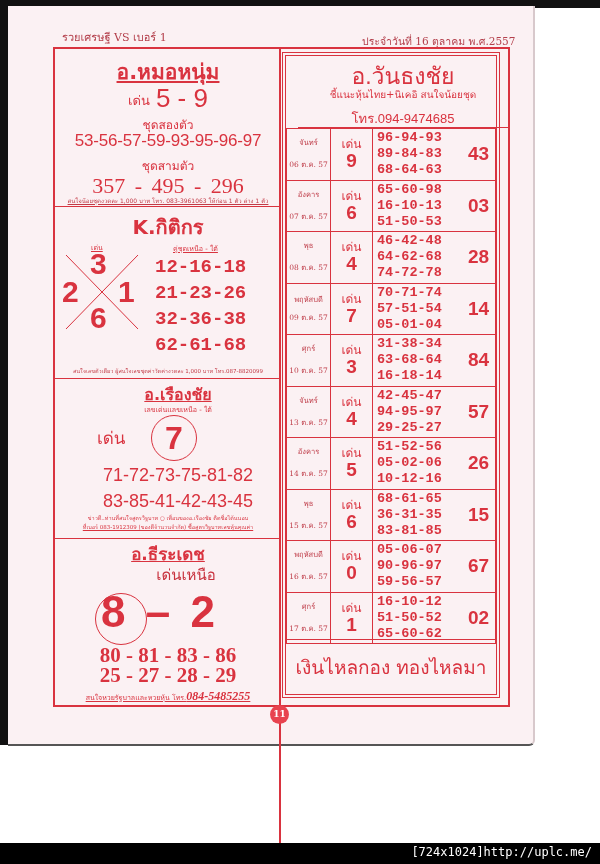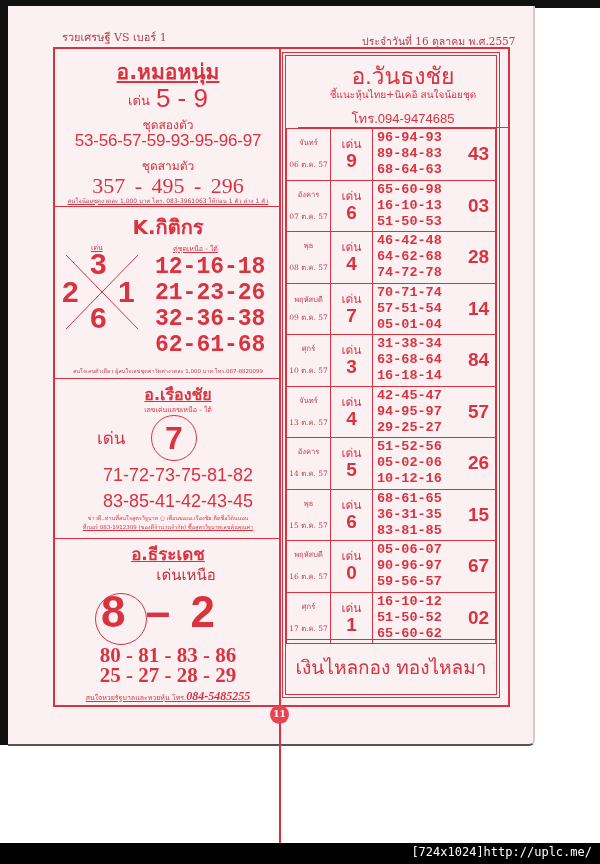--- a/index.html
+++ b/index.html
@@ -34,21 +34,21 @@
     .s1 .three { position: absolute; top: 124px; width: 100%; font-size: 22px; font-family: "Liberation Serif", serif; word-spacing: 4px; }
     .s1 .note { position: absolute; top: 147px; width: 100%; font-size: 6px; color: #c23a46; text-decoration: underline; }
 
     .s2 { top: 158px; height: 172px; border-bottom: 1px solid #d9333f; }
     .s2 .t { position: absolute; top: 4px; width: 100%; font-size: 20px; font-weight: bold; }
     .s2 .lbl-play { position: absolute; left: 36px; top: 35px; font-size: 7px; text-decoration: underline; }
     .s2 .lbl-pairs { position: absolute; left: 118px; top: 36px; font-size: 7px; text-decoration: underline; }
     .cross { position: absolute; left: 7px; top: 44px; width: 80px; height: 82px; }
     .cross .n { position: absolute; font-family: "Liberation Sans", sans-serif; font-weight: bold; font-size: 30px; }
     .s2 .pairs { position: absolute; left: 100px; top: 47px; width: 124px; }
-    .s2 .pairs div { font-family: "Liberation Mono", monospace; font-weight: bold; font-size: 23px; line-height: 26px; letter-spacing: 0px; }
+    .s2 .pairs div { font-family: "Liberation Mono", monospace; font-weight: bold; font-size: 19px; line-height: 26px; letter-spacing: 0px; }
     .s2 .note { position: absolute; top: 160px; width: 100%; font-size: 5.5px; color: #c23a46; }
 
     .s3 { top: 330px; height: 160px; border-bottom: 1px solid #d9333f; padding-left: 10px; }
     .s3 .t { position: absolute; top: 3px; width: 100%; font-size: 16px; }
     .s3 .sub { position: absolute; top: 25px; width: 100%; font-size: 7px; }
     .s3 .play { position: absolute; left: 42px; top: 45px; font-size: 17px; }
     .s3 .circ { position: absolute; left: 96px; top: 36px; width: 46px; height: 46px; border: 1px solid #d9333f; border-radius: 50%; text-align: center; line-height: 44px; font-family: "Liberation Sans", sans-serif; font-weight: bold; font-size: 32px; }
     .s3 .row { position: absolute; width: 100%; font-family: "Liberation Sans", sans-serif; font-size: 18px; }
     .s3 .r1 { top: 86px; } .s3 .r2 { top: 112px; }
     .s3 .note1 { position: absolute; top: 135px; left: 4px; right: 4px; font-size: 5.5px; }

